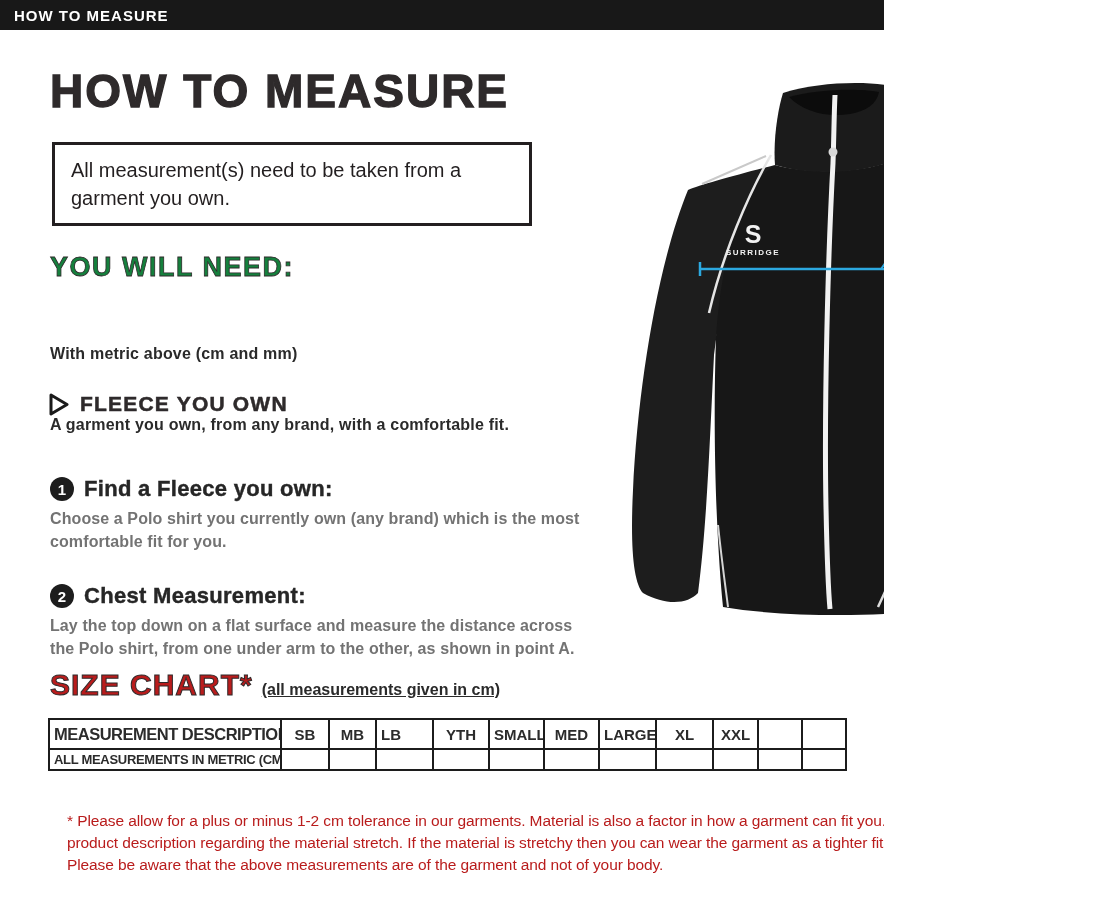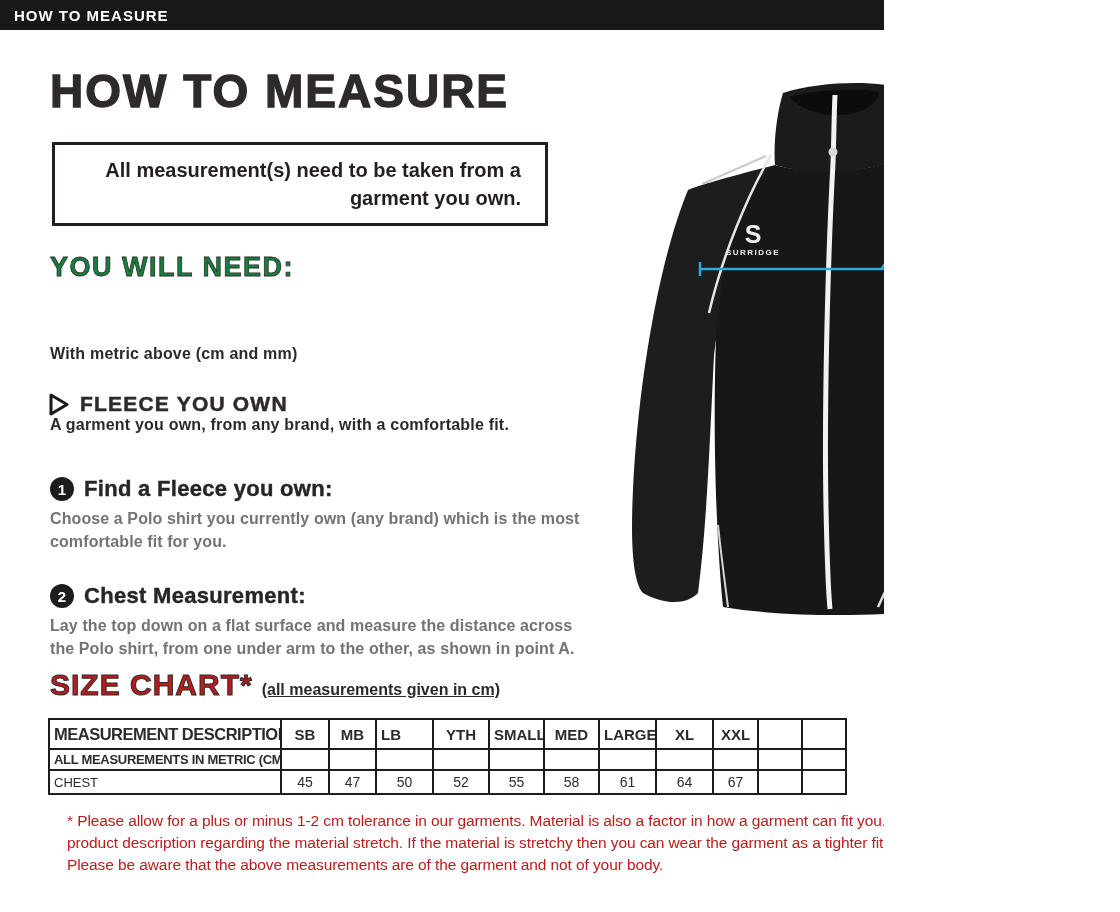--- a/index.html
+++ b/index.html
@@ -11,21 +11,21 @@
           display:flex;align-items:center;justify-content:space-between;}
   .topbar-title{color:#fff;font-size:15px;font-weight:bold;letter-spacing:1px;margin-left:14px;}
   .topbar-logo{margin-right:16px;display:flex;flex-direction:column;align-items:center;line-height:1;}
   .topbar-logo .s{color:#fff;font-weight:bold;font-size:14px;letter-spacing:0;}
   .topbar-logo .brand{color:#fff;font-size:5.5px;font-weight:bold;letter-spacing:1.2px;margin-top:1px;}
 
   
   .h1{position:absolute;left:50px;top:64px;font-size:46px;font-weight:bold;color:#2e2a2b;
       letter-spacing:2px;-webkit-text-stroke:1.3px #2e2a2b;}
   .notice{position:absolute;left:52px;top:142px;width:442px;border:3px solid #231f20;
-          padding:11px 24px;font-size:20px;font-weight:bold;color:#231f20;line-height:1.4;text-align:right;}
+          padding:11px 16px;font-size:20px;font-weight:normal;color:#231f20;line-height:1.4;}
   .h2{position:absolute;left:50px;font-size:27px;font-weight:bold;color:#15803d;
       letter-spacing:1.5px;-webkit-text-stroke:0.8px #2e2a2b;}
 
   
   .need-item{position:absolute;left:48px;display:flex;align-items:center;gap:10px;}
   .need-title{font-size:21px;font-weight:bold;letter-spacing:1.2px;color:#2e2a2b;
               -webkit-text-stroke:0.5px #2e2a2b;}
   .need-sub{position:absolute;left:50px;font-size:16px;font-weight:bold;color:#2a2a2a;letter-spacing:0.2px;}
 
   
@@ -141,34 +141,20 @@
       <td></td>
       <td></td>
       <td></td>
       <td></td>
       <td></td>
       <td></td>
       <td></td>
       <td></td>
       <td></td>
     </tr>
-    <tr class="vals">
-      <td class="lbl">CHEST</td>
-      <td>45</td>
-      <td>47</td>
-      <td>50</td>
-      <td>52</td>
-      <td>55</td>
-      <td>58</td>
-      <td>61</td>
-      <td>64</td>
-      <td>67</td>
-      <td></td>
-      <td></td>
-    </tr>
   </tbody>
     </table>
 
   <div class="footnote">* Please allow for a plus or minus 1-2 cm tolerance in our garments. Material is also a factor in how a garment can fit you. We will have more details in the product description regarding the material stretch.  If the material is stretchy then you can wear the garment as a tighter fit as the material will stretch.  Please be aware that the above measurements are of the garment and not of your body.</div>
 
   <svg class="diagram" viewBox="0 0 484 660">
 
     <path fill="#1d1d1d" d="M147,110 C108,120 72,130 60,135 C30,208 10,330 5,435 C2,495 6,528 15,538
          C38,551 60,549 70,538 C79,470 82,380 86,300 C96,218 122,148 147,110 Z"></path>
 

